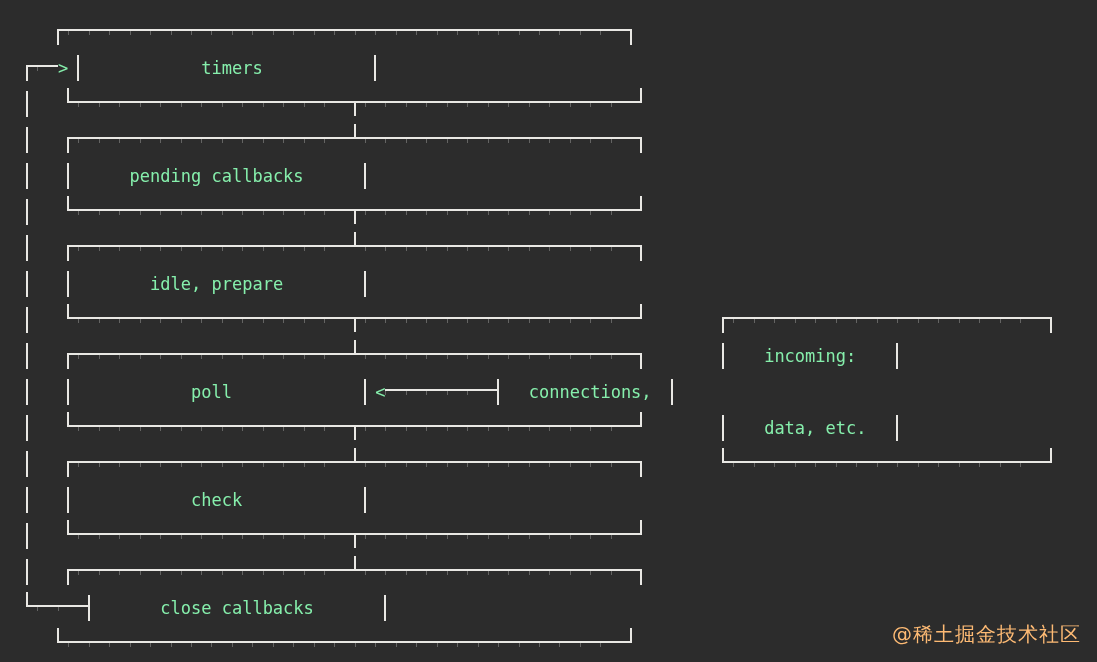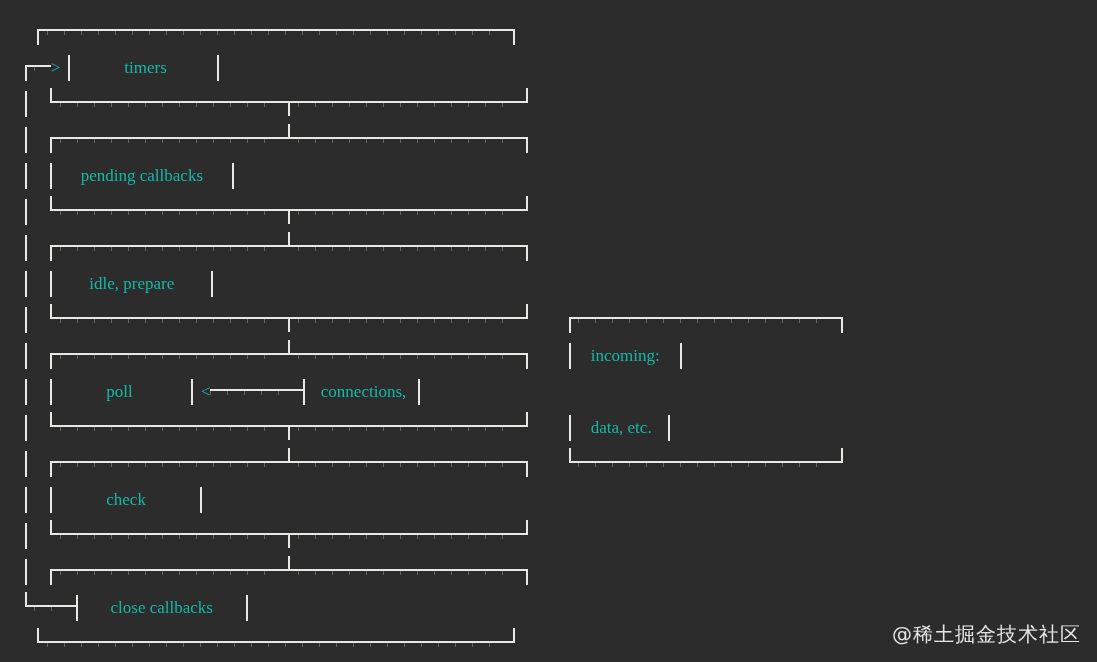--- a/index.html
+++ b/index.html
@@ -12,22 +12,21 @@
     position:relative;
     width:1097px;height:662px;
     background:#2c2c2c;
     font-family:"DejaVu Sans Mono","Liberation Mono",monospace;
   }
   .diagram{
     margin:0;
     padding:14px 0 0 17px;
     font-size:17px;
     line-height:36px;
-    color:#14b8a6;
-    font-family:Liberation Serif, serif;
+    color:#86efac;
   }
   .line{height:36px;white-space:pre}
 
   
   .bd{display:inline-block;position:relative;width:2ch;height:36px;vertical-align:top}
   .bd::before,.bd::after{content:"";position:absolute;background:#e9e8e4}
 
   .bd-h::before{left:0;right:0;top:15px;height:2px}
   .bd-h::after{left:0;top:17px;width:1px;height:4px;opacity:.3}     
 
@@ -52,21 +51,21 @@
   .bd-tu::after{left:calc(50% - 1px);width:2px;top:2px;height:15px}
 
   .bd-vl::before{left:calc(50% - 1px);width:2px;top:5px;height:26px}
   .bd-vl::after{left:0;right:calc(50% - 1px);top:15px;height:2px}
 
   .watermark{
     position:absolute;
     right:16px;bottom:14px;
     font-size:20px;
     letter-spacing:1px;
-    color:#e5e5e5;
+    color:#fdba74;
     font-family:"DejaVu Sans","Liberation Sans",sans-serif;
   }
 </style>
 </head>
 <body>
 
 <div class="screen">
   <pre class="diagram"><div class="line">   <span class="bd bd-tl"></span><span class="bd bd-h"></span><span class="bd bd-h"></span><span class="bd bd-h"></span><span class="bd bd-h"></span><span class="bd bd-h"></span><span class="bd bd-h"></span><span class="bd bd-h"></span><span class="bd bd-h"></span><span class="bd bd-h"></span><span class="bd bd-h"></span><span class="bd bd-h"></span><span class="bd bd-h"></span><span class="bd bd-h"></span><span class="bd bd-h"></span><span class="bd bd-h"></span><span class="bd bd-h"></span><span class="bd bd-h"></span><span class="bd bd-h"></span><span class="bd bd-h"></span><span class="bd bd-h"></span><span class="bd bd-h"></span><span class="bd bd-h"></span><span class="bd bd-h"></span><span class="bd bd-h"></span><span class="bd bd-h"></span><span class="bd bd-h"></span><span class="bd bd-h"></span><span class="bd bd-tr"></span></div><div class="line"><span class="bd bd-tl"></span><span class="bd bd-h"></span>&gt;<span class="bd bd-v"></span>           timers          <span class="bd bd-v"></span></div><div class="line"><span class="bd bd-v"></span>  <span class="bd bd-bl"></span><span class="bd bd-h"></span><span class="bd bd-h"></span><span class="bd bd-h"></span><span class="bd bd-h"></span><span class="bd bd-h"></span><span class="bd bd-h"></span><span class="bd bd-h"></span><span class="bd bd-h"></span><span class="bd bd-h"></span><span class="bd bd-h"></span><span class="bd bd-h"></span><span class="bd bd-h"></span><span class="bd bd-h"></span><span class="bd bd-td"></span><span class="bd bd-h"></span><span class="bd bd-h"></span><span class="bd bd-h"></span><span class="bd bd-h"></span><span class="bd bd-h"></span><span class="bd bd-h"></span><span class="bd bd-h"></span><span class="bd bd-h"></span><span class="bd bd-h"></span><span class="bd bd-h"></span><span class="bd bd-h"></span><span class="bd bd-h"></span><span class="bd bd-h"></span><span class="bd bd-br"></span></div><div class="line"><span class="bd bd-v"></span>  <span class="bd bd-tl"></span><span class="bd bd-h"></span><span class="bd bd-h"></span><span class="bd bd-h"></span><span class="bd bd-h"></span><span class="bd bd-h"></span><span class="bd bd-h"></span><span class="bd bd-h"></span><span class="bd bd-h"></span><span class="bd bd-h"></span><span class="bd bd-h"></span><span class="bd bd-h"></span><span class="bd bd-h"></span><span class="bd bd-h"></span><span class="bd bd-tu"></span><span class="bd bd-h"></span><span class="bd bd-h"></span><span class="bd bd-h"></span><span class="bd bd-h"></span><span class="bd bd-h"></span><span class="bd bd-h"></span><span class="bd bd-h"></span><span class="bd bd-h"></span><span class="bd bd-h"></span><span class="bd bd-h"></span><span class="bd bd-h"></span><span class="bd bd-h"></span><span class="bd bd-h"></span><span class="bd bd-tr"></span></div><div class="line"><span class="bd bd-v"></span>  <span class="bd bd-v"></span>     pending callbacks     <span class="bd bd-v"></span></div><div class="line"><span class="bd bd-v"></span>  <span class="bd bd-bl"></span><span class="bd bd-h"></span><span class="bd bd-h"></span><span class="bd bd-h"></span><span class="bd bd-h"></span><span class="bd bd-h"></span><span class="bd bd-h"></span><span class="bd bd-h"></span><span class="bd bd-h"></span><span class="bd bd-h"></span><span class="bd bd-h"></span><span class="bd bd-h"></span><span class="bd bd-h"></span><span class="bd bd-h"></span><span class="bd bd-td"></span><span class="bd bd-h"></span><span class="bd bd-h"></span><span class="bd bd-h"></span><span class="bd bd-h"></span><span class="bd bd-h"></span><span class="bd bd-h"></span><span class="bd bd-h"></span><span class="bd bd-h"></span><span class="bd bd-h"></span><span class="bd bd-h"></span><span class="bd bd-h"></span><span class="bd bd-h"></span><span class="bd bd-h"></span><span class="bd bd-br"></span></div><div class="line"><span class="bd bd-v"></span>  <span class="bd bd-tl"></span><span class="bd bd-h"></span><span class="bd bd-h"></span><span class="bd bd-h"></span><span class="bd bd-h"></span><span class="bd bd-h"></span><span class="bd bd-h"></span><span class="bd bd-h"></span><span class="bd bd-h"></span><span class="bd bd-h"></span><span class="bd bd-h"></span><span class="bd bd-h"></span><span class="bd bd-h"></span><span class="bd bd-h"></span><span class="bd bd-tu"></span><span class="bd bd-h"></span><span class="bd bd-h"></span><span class="bd bd-h"></span><span class="bd bd-h"></span><span class="bd bd-h"></span><span class="bd bd-h"></span><span class="bd bd-h"></span><span class="bd bd-h"></span><span class="bd bd-h"></span><span class="bd bd-h"></span><span class="bd bd-h"></span><span class="bd bd-h"></span><span class="bd bd-h"></span><span class="bd bd-tr"></span></div><div class="line"><span class="bd bd-v"></span>  <span class="bd bd-v"></span>       idle, prepare       <span class="bd bd-v"></span></div><div class="line"><span class="bd bd-v"></span>  <span class="bd bd-bl"></span><span class="bd bd-h"></span><span class="bd bd-h"></span><span class="bd bd-h"></span><span class="bd bd-h"></span><span class="bd bd-h"></span><span class="bd bd-h"></span><span class="bd bd-h"></span><span class="bd bd-h"></span><span class="bd bd-h"></span><span class="bd bd-h"></span><span class="bd bd-h"></span><span class="bd bd-h"></span><span class="bd bd-h"></span><span class="bd bd-td"></span><span class="bd bd-h"></span><span class="bd bd-h"></span><span class="bd bd-h"></span><span class="bd bd-h"></span><span class="bd bd-h"></span><span class="bd bd-h"></span><span class="bd bd-h"></span><span class="bd bd-h"></span><span class="bd bd-h"></span><span class="bd bd-h"></span><span class="bd bd-h"></span><span class="bd bd-h"></span><span class="bd bd-h"></span><span class="bd bd-br"></span>      <span class="bd bd-tl"></span><span class="bd bd-h"></span><span class="bd bd-h"></span><span class="bd bd-h"></span><span class="bd bd-h"></span><span class="bd bd-h"></span><span class="bd bd-h"></span><span class="bd bd-h"></span><span class="bd bd-h"></span><span class="bd bd-h"></span><span class="bd bd-h"></span><span class="bd bd-h"></span><span class="bd bd-h"></span><span class="bd bd-h"></span><span class="bd bd-h"></span><span class="bd bd-h"></span><span class="bd bd-tr"></span></div><div class="line"><span class="bd bd-v"></span>  <span class="bd bd-tl"></span><span class="bd bd-h"></span><span class="bd bd-h"></span><span class="bd bd-h"></span><span class="bd bd-h"></span><span class="bd bd-h"></span><span class="bd bd-h"></span><span class="bd bd-h"></span><span class="bd bd-h"></span><span class="bd bd-h"></span><span class="bd bd-h"></span><span class="bd bd-h"></span><span class="bd bd-h"></span><span class="bd bd-h"></span><span class="bd bd-tu"></span><span class="bd bd-h"></span><span class="bd bd-h"></span><span class="bd bd-h"></span><span class="bd bd-h"></span><span class="bd bd-h"></span><span class="bd bd-h"></span><span class="bd bd-h"></span><span class="bd bd-h"></span><span class="bd bd-h"></span><span class="bd bd-h"></span><span class="bd bd-h"></span><span class="bd bd-h"></span><span class="bd bd-h"></span><span class="bd bd-tr"></span>      <span class="bd bd-v"></span>   incoming:   <span class="bd bd-v"></span></div><div class="line"><span class="bd bd-v"></span>  <span class="bd bd-v"></span>           poll            <span class="bd bd-v"></span>&lt;<span class="bd bd-h"></span><span class="bd bd-h"></span><span class="bd bd-h"></span><span class="bd bd-h"></span><span class="bd bd-h"></span><span class="bd bd-vl"></span>  connections, <span class="bd bd-v"></span></div><div class="line"><span class="bd bd-v"></span>  <span class="bd bd-bl"></span><span class="bd bd-h"></span><span class="bd bd-h"></span><span class="bd bd-h"></span><span class="bd bd-h"></span><span class="bd bd-h"></span><span class="bd bd-h"></span><span class="bd bd-h"></span><span class="bd bd-h"></span><span class="bd bd-h"></span><span class="bd bd-h"></span><span class="bd bd-h"></span><span class="bd bd-h"></span><span class="bd bd-h"></span><span class="bd bd-td"></span><span class="bd bd-h"></span><span class="bd bd-h"></span><span class="bd bd-h"></span><span class="bd bd-h"></span><span class="bd bd-h"></span><span class="bd bd-h"></span><span class="bd bd-h"></span><span class="bd bd-h"></span><span class="bd bd-h"></span><span class="bd bd-h"></span><span class="bd bd-h"></span><span class="bd bd-h"></span><span class="bd bd-h"></span><span class="bd bd-br"></span>      <span class="bd bd-v"></span>   data, etc.  <span class="bd bd-v"></span></div><div class="line"><span class="bd bd-v"></span>  <span class="bd bd-tl"></span><span class="bd bd-h"></span><span class="bd bd-h"></span><span class="bd bd-h"></span><span class="bd bd-h"></span><span class="bd bd-h"></span><span class="bd bd-h"></span><span class="bd bd-h"></span><span class="bd bd-h"></span><span class="bd bd-h"></span><span class="bd bd-h"></span><span class="bd bd-h"></span><span class="bd bd-h"></span><span class="bd bd-h"></span><span class="bd bd-tu"></span><span class="bd bd-h"></span><span class="bd bd-h"></span><span class="bd bd-h"></span><span class="bd bd-h"></span><span class="bd bd-h"></span><span class="bd bd-h"></span><span class="bd bd-h"></span><span class="bd bd-h"></span><span class="bd bd-h"></span><span class="bd bd-h"></span><span class="bd bd-h"></span><span class="bd bd-h"></span><span class="bd bd-h"></span><span class="bd bd-tr"></span>      <span class="bd bd-bl"></span><span class="bd bd-h"></span><span class="bd bd-h"></span><span class="bd bd-h"></span><span class="bd bd-h"></span><span class="bd bd-h"></span><span class="bd bd-h"></span><span class="bd bd-h"></span><span class="bd bd-h"></span><span class="bd bd-h"></span><span class="bd bd-h"></span><span class="bd bd-h"></span><span class="bd bd-h"></span><span class="bd bd-h"></span><span class="bd bd-h"></span><span class="bd bd-h"></span><span class="bd bd-br"></span></div><div class="line"><span class="bd bd-v"></span>  <span class="bd bd-v"></span>           check           <span class="bd bd-v"></span></div><div class="line"><span class="bd bd-v"></span>  <span class="bd bd-bl"></span><span class="bd bd-h"></span><span class="bd bd-h"></span><span class="bd bd-h"></span><span class="bd bd-h"></span><span class="bd bd-h"></span><span class="bd bd-h"></span><span class="bd bd-h"></span><span class="bd bd-h"></span><span class="bd bd-h"></span><span class="bd bd-h"></span><span class="bd bd-h"></span><span class="bd bd-h"></span><span class="bd bd-h"></span><span class="bd bd-td"></span><span class="bd bd-h"></span><span class="bd bd-h"></span><span class="bd bd-h"></span><span class="bd bd-h"></span><span class="bd bd-h"></span><span class="bd bd-h"></span><span class="bd bd-h"></span><span class="bd bd-h"></span><span class="bd bd-h"></span><span class="bd bd-h"></span><span class="bd bd-h"></span><span class="bd bd-h"></span><span class="bd bd-h"></span><span class="bd bd-br"></span></div><div class="line"><span class="bd bd-v"></span>  <span class="bd bd-tl"></span><span class="bd bd-h"></span><span class="bd bd-h"></span><span class="bd bd-h"></span><span class="bd bd-h"></span><span class="bd bd-h"></span><span class="bd bd-h"></span><span class="bd bd-h"></span><span class="bd bd-h"></span><span class="bd bd-h"></span><span class="bd bd-h"></span><span class="bd bd-h"></span><span class="bd bd-h"></span><span class="bd bd-h"></span><span class="bd bd-tu"></span><span class="bd bd-h"></span><span class="bd bd-h"></span><span class="bd bd-h"></span><span class="bd bd-h"></span><span class="bd bd-h"></span><span class="bd bd-h"></span><span class="bd bd-h"></span><span class="bd bd-h"></span><span class="bd bd-h"></span><span class="bd bd-h"></span><span class="bd bd-h"></span><span class="bd bd-h"></span><span class="bd bd-h"></span><span class="bd bd-tr"></span></div><div class="line"><span class="bd bd-bl"></span><span class="bd bd-h"></span><span class="bd bd-h"></span><span class="bd bd-vl"></span>      close callbacks      <span class="bd bd-v"></span></div><div class="line">   <span class="bd bd-bl"></span><span class="bd bd-h"></span><span class="bd bd-h"></span><span class="bd bd-h"></span><span class="bd bd-h"></span><span class="bd bd-h"></span><span class="bd bd-h"></span><span class="bd bd-h"></span><span class="bd bd-h"></span><span class="bd bd-h"></span><span class="bd bd-h"></span><span class="bd bd-h"></span><span class="bd bd-h"></span><span class="bd bd-h"></span><span class="bd bd-h"></span><span class="bd bd-h"></span><span class="bd bd-h"></span><span class="bd bd-h"></span><span class="bd bd-h"></span><span class="bd bd-h"></span><span class="bd bd-h"></span><span class="bd bd-h"></span><span class="bd bd-h"></span><span class="bd bd-h"></span><span class="bd bd-h"></span><span class="bd bd-h"></span><span class="bd bd-h"></span><span class="bd bd-h"></span><span class="bd bd-br"></span></div></pre>
   <div class="watermark">@稀土掘金技术社区</div>
 </div>

